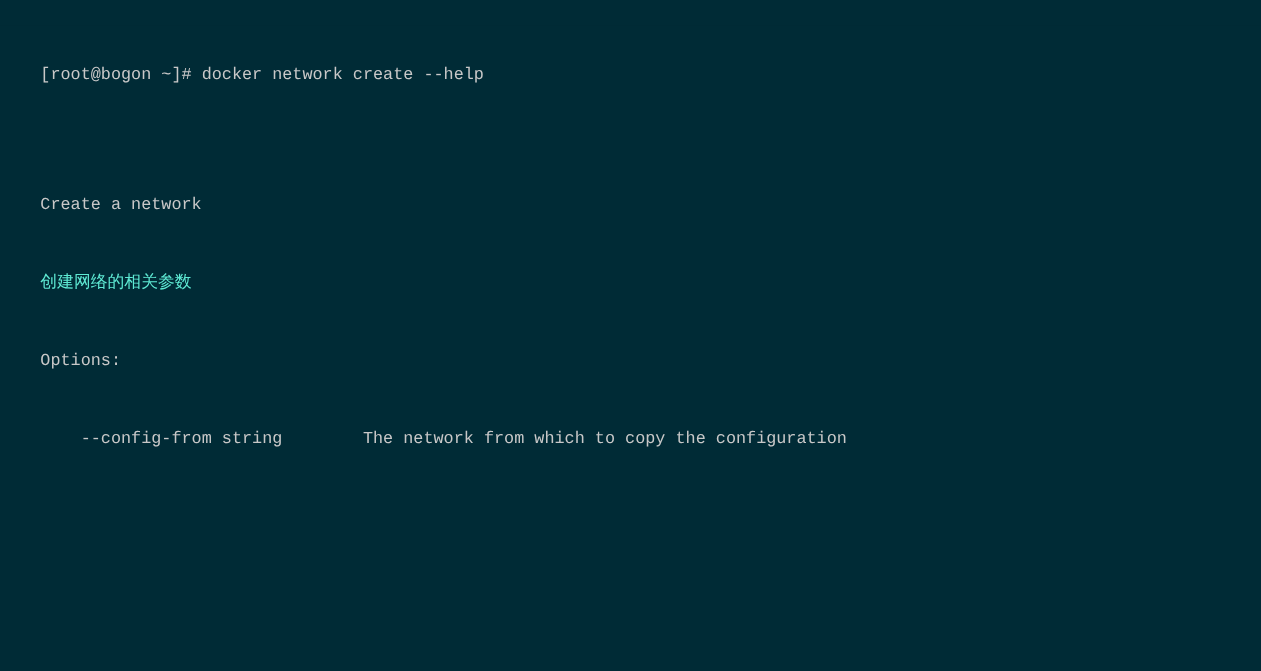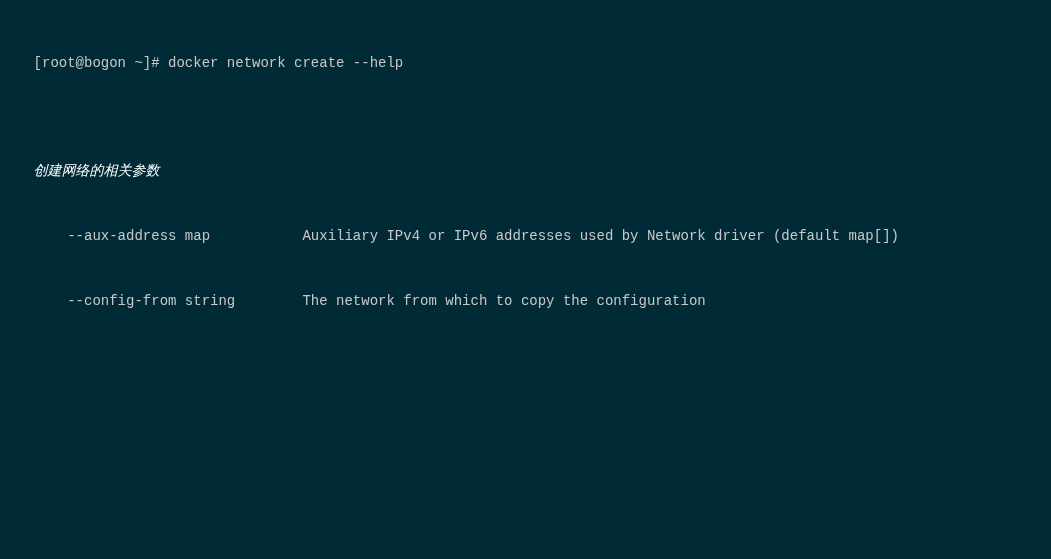--- a/index.html
+++ b/index.html
@@ -31,46 +31,48 @@
       line-height: 1.55;
       white-space: pre;
       color: #c8c8c8;
     }
 
     .line.prompt {
       color: #c8c8c8;
     }
 
     .text-red {
-      color: #ffffff;
-      font-style: italic;
+      color: #5eead4;
     }
   </style>
 </head>
 <body>
 
 <div class="terminal">
 
   <div class="line prompt">
     <span>[root@bogon ~]# docker network create --help</span>
   </div>
 
   <div class="line">&nbsp;</div>
 
 
   <div class="line">&nbsp;</div>
 
+  <div class="line">
+    <span>Create a network</span>
+  </div>
 
   <div class="line text-red">
     <span>创建网络的相关参数</span>
   </div>
 
+  <div class="line">
+    <span>Options:</span>
+  </div>
 
 
-  <div class="line">
-    <span>    --aux-address map           Auxiliary IPv4 or IPv6 addresses used by Network driver (default map[])</span>
-  </div>
 
   <div class="line">
     <span>    --config-from string        The network from which to copy the configuration</span>
   </div>
 
 </div>
 
 </body></html>

